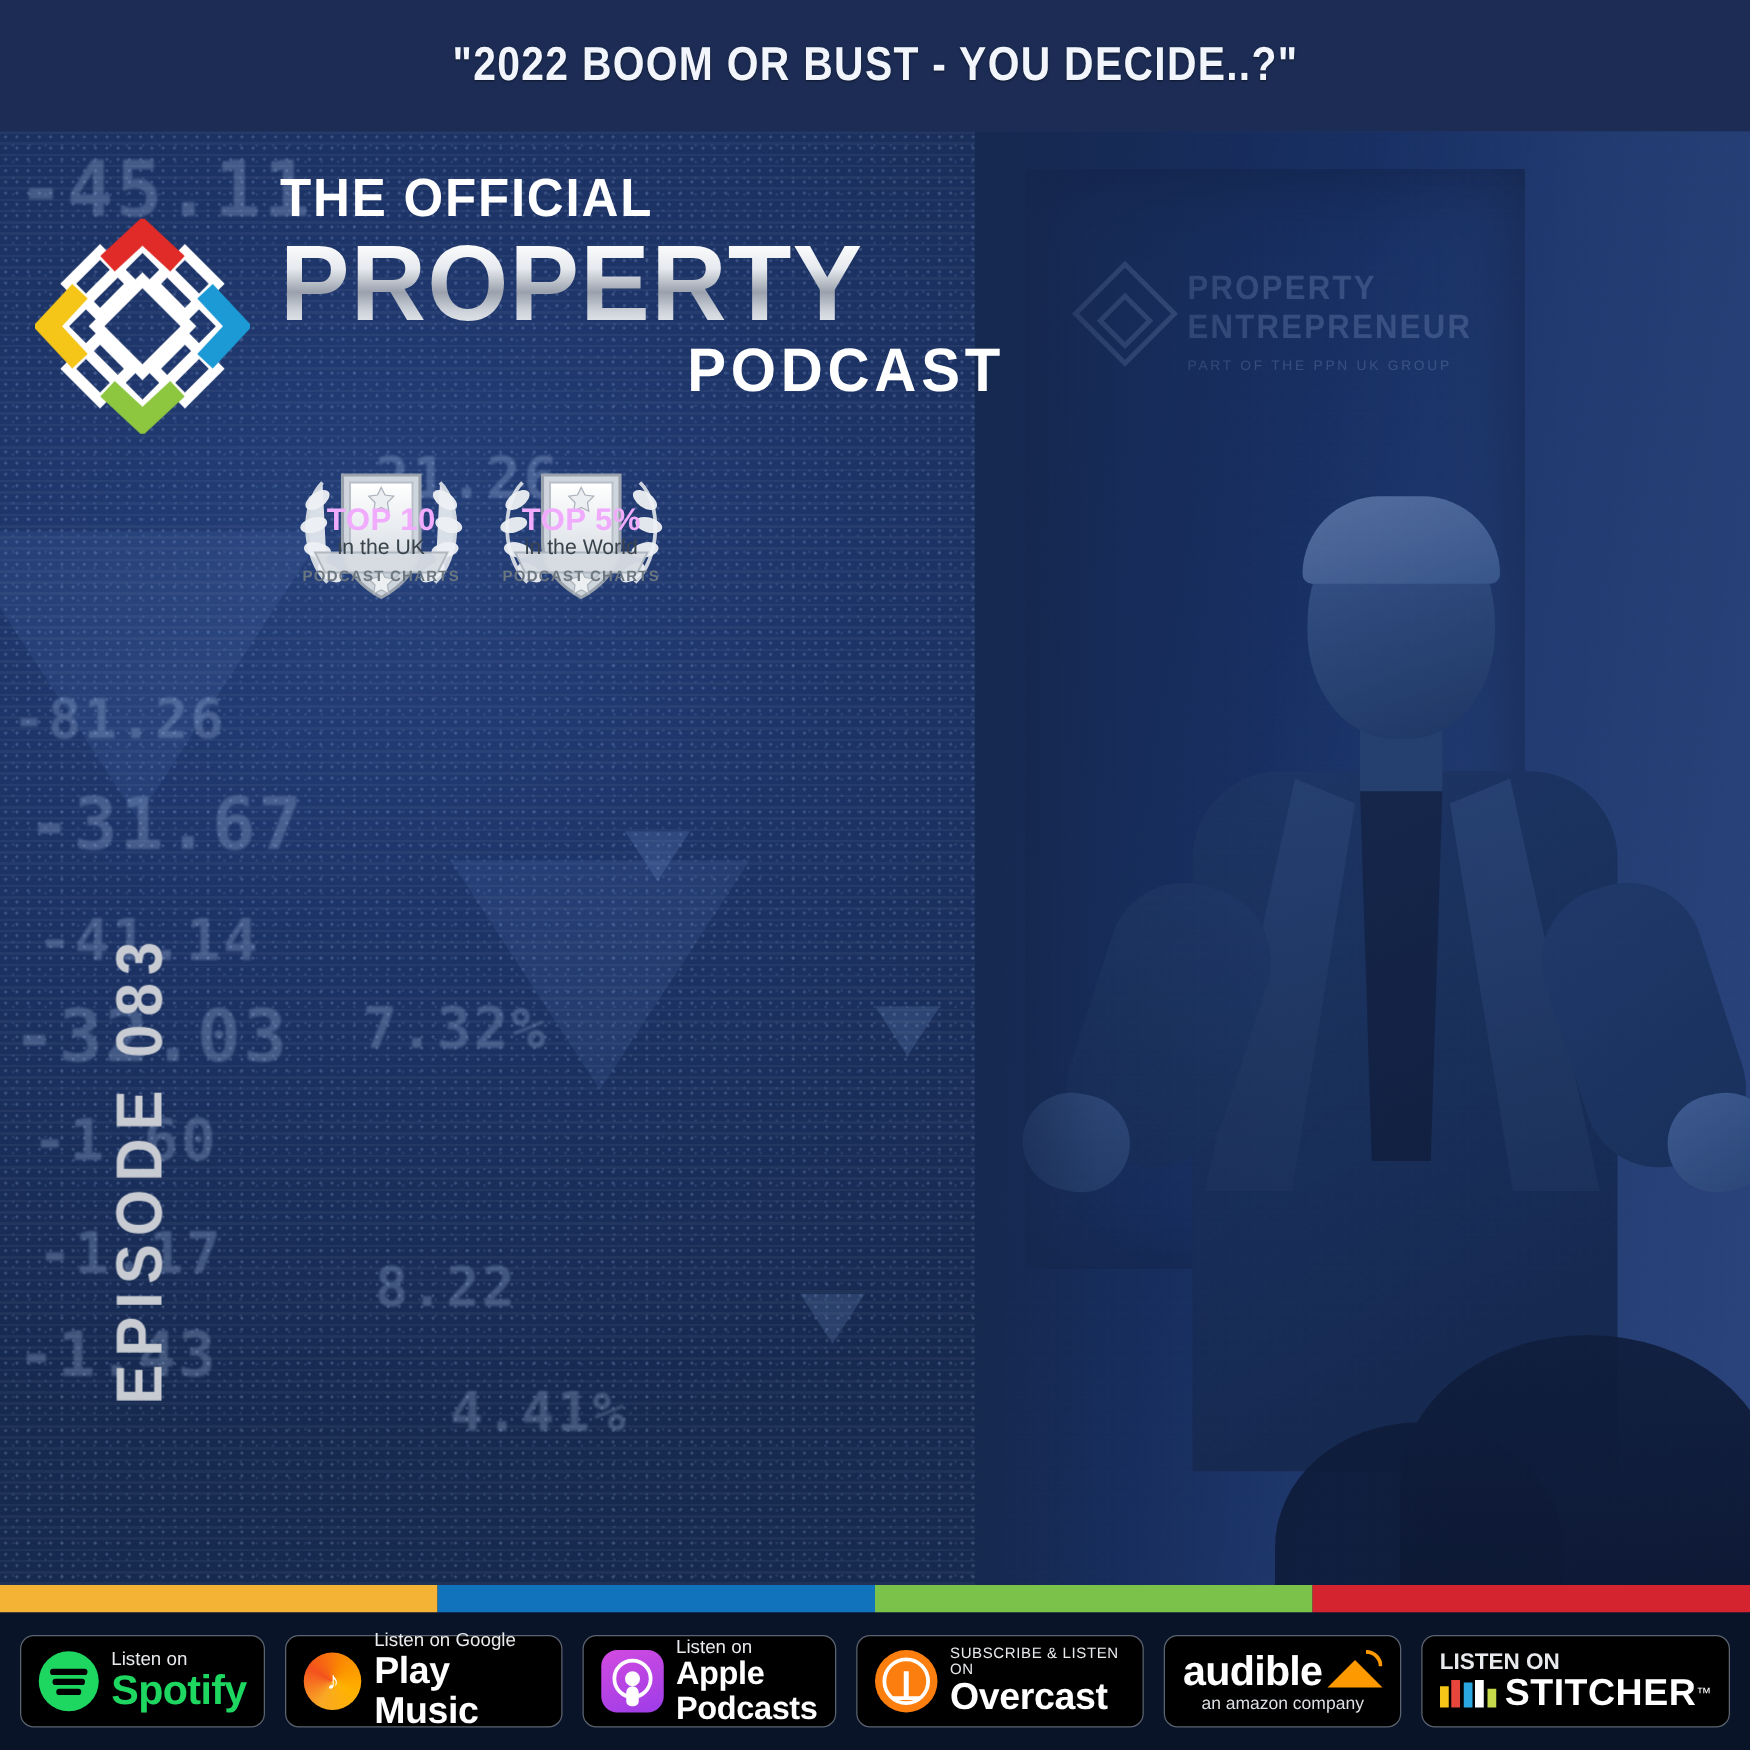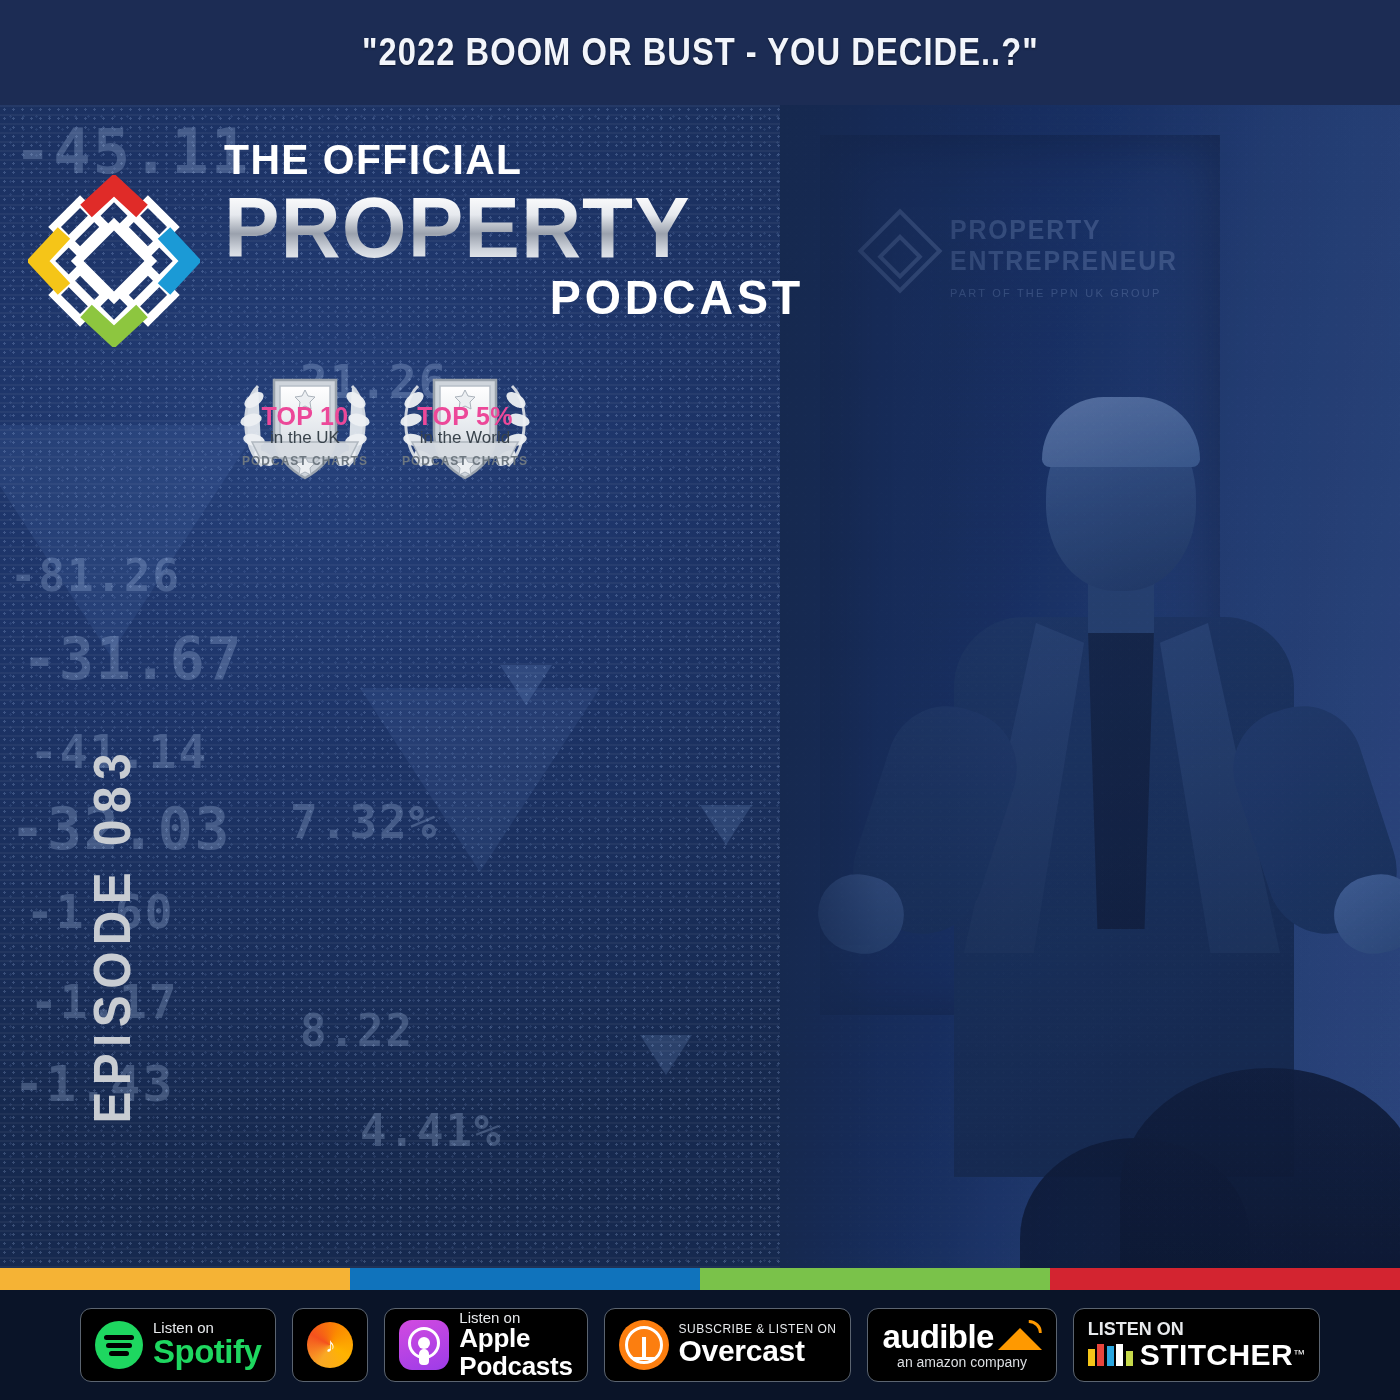--- a/index.html
+++ b/index.html
@@ -205,21 +205,21 @@
     text-align:right; width:580px; margin-top:2px;
     color:#ffffff; font-size:49px; font-weight:700; letter-spacing:4px;
     transform:scaleX(.95); transform-origin:right;
   }
 
   
   .badges { position:absolute; left:236px; top:360px; display:flex; gap:22px; z-index:22; }
   .badge { position:relative; width:138px; height:132px; }
   .badge svg { width:138px; height:132px; display:block; }
   .badge-t1 { position:absolute; left:0; top:42px; width:138px; text-align:center;
-              font-size:25px; font-weight:700; color:#ec4899; letter-spacing:.3px; }
+              font-size:25px; font-weight:700; color:#f0abfc; letter-spacing:.3px; }
   .badge-t2 { position:absolute; left:0; top:68px; width:138px; text-align:center;
               font-size:17px; font-weight:400; color:#39434c; }
   .badge-t3 { position:absolute; left:0; top:94px; width:138px; text-align:center;
               font-size:12px; font-weight:700; color:#6d7780; letter-spacing:1px; }
 
   
   .episode {
     position:absolute; left:-168px; top:905px; width:560px;
     transform:rotate(-90deg); transform-origin:center;
     color:#c8ccd2; font-size:52px; font-weight:700; letter-spacing:7px;
@@ -492,20 +492,24 @@
       <span class="pb-txt">
         <span class="pb-small">Listen on</span>
         <span class="sp-name">Spotify</span>
       </span>
     </div>
 
     <div class="pbadge">
       <span class="gplay-ico">
           <b>♪</b>
         </span>
+      <span class="pb-txt">
+        <span class="pb-small">Listen on Google</span>
+        <span class="pb-big">Play Music</span>
+      </span>
     </div>
 
     <div class="pbadge">
       <span class="apple-ico">
         <span class="ring"></span>
           <span class="dot"></span>
           <span class="stem"></span>
       </span>
       <span class="pb-txt">
         <span class="pb-small">Listen on</span>

